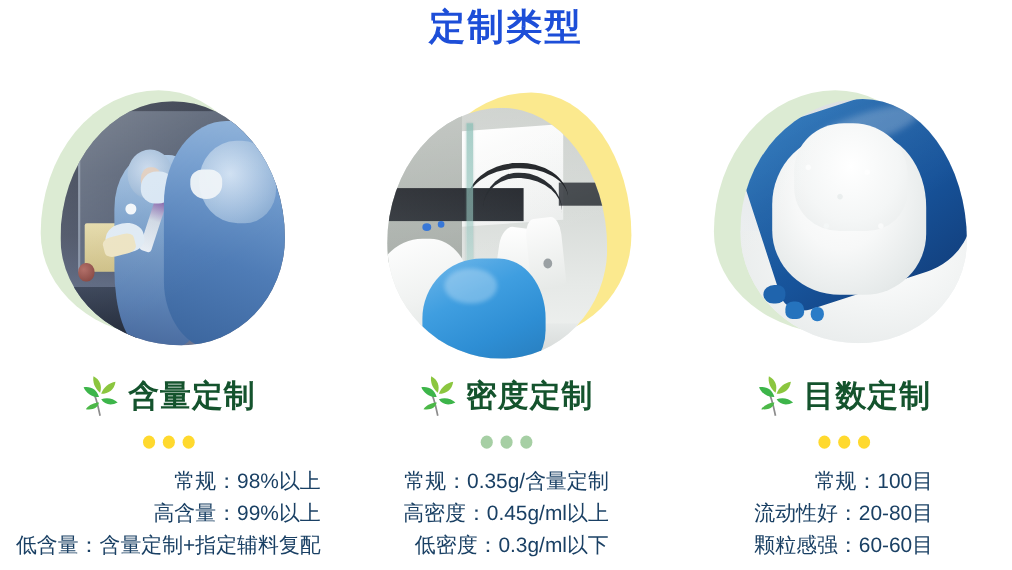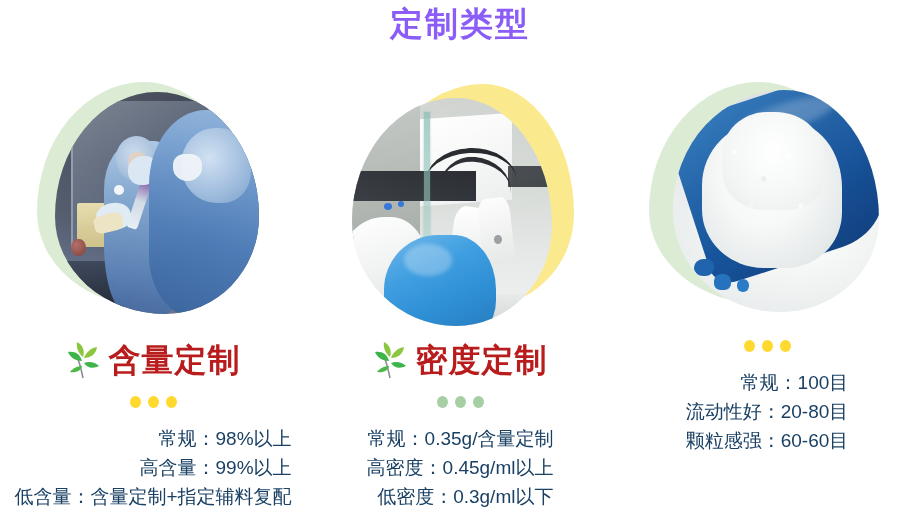--- a/index.html
+++ b/index.html
@@ -365,24 +365,24 @@
     height: 44px;
   }
   .leaf-icon {
     width: 34px;
     height: 38px;
     margin-right: 9px;
     flex: 0 0 auto;
     display: block;
   }
   .col-title {
-    font-size: 32px;
+    font-size: 28px;
     font-weight: bold;
     letter-spacing: 1px;
-    color: #b91c1c;
+    color: #14532d;
     line-height: 34px;
   }
 
   
   .dots {
     display: flex;
     flex-direction: row;
     gap: 7px;
     margin-top: 14px;
     height: 12px;
@@ -405,21 +405,21 @@
     line-height: 29px;
     color: #1A4064;
     white-space: nowrap;
   }
 </style>
 </head>
 <body>
 
 <div class="page">
 
-  <div class="page-title" style="color: #8b5cf6;">定制类型</div>
+  <div class="page-title" style="color: #1d4ed8;">定制类型</div>
 
   <div class="columns">
 
     <div class="col col1">
 
       <div class="blob-wrap">
         <div class="blob-ring" style="background: rgb(220, 235, 211);"></div>
         <div class="blob-photo">
           <div class="photo-inner">
             <div class="p1-bg"></div>
@@ -536,20 +536,31 @@
             <div class="p3-pile2"></div>
             <div class="p3-speck1"></div>
             <div class="p3-speck2"></div>
             <div class="p3-speck3"></div>
             <div class="p3-grain"></div>
             <div class="p3-sheen"></div>
           </div>
         </div>
       </div>
 
+      <div class="head-row">
+        <svg class="leaf-icon" viewBox="0 0 34 38">
+          <path d="M17 37 C15 28 14 22 11 16" stroke="#8C8C8C" stroke-width="1.6" fill="none"></path>
+          <path d="M16 20 C9 20 4 16 2 11 C9 10 14 13 16 20 Z" fill="#3DB54A"></path>
+          <path d="M17 16 C12 12 10 6 11 1 C17 4 19 10 17 16 Z" fill="#8BC63F"></path>
+          <path d="M18 17 C20 11 25 7 31 6 C30 13 25 17 18 17 Z" fill="#8BC63F"></path>
+          <path d="M18 22 C23 20 29 21 33 25 C27 28 21 27 18 22 Z" fill="#3DB54A"></path>
+          <path d="M16 25 C12 25 7 27 4 31 C10 32 15 30 16 25 Z" fill="#4CB848"></path>
+        </svg>
+        <div class="col-title">目数定制</div>
+      </div>
 
       <div class="dots">
         <span class="dot" style="background: rgb(255, 217, 46);"></span>
         <span class="dot" style="background: rgb(255, 217, 46);"></span>
         <span class="dot" style="background: rgb(255, 217, 46);"></span>
       </div>
 
       <div class="lines">
         <div class="line">常规：100目</div>
         <div class="line">流动性好：20-80目</div>

